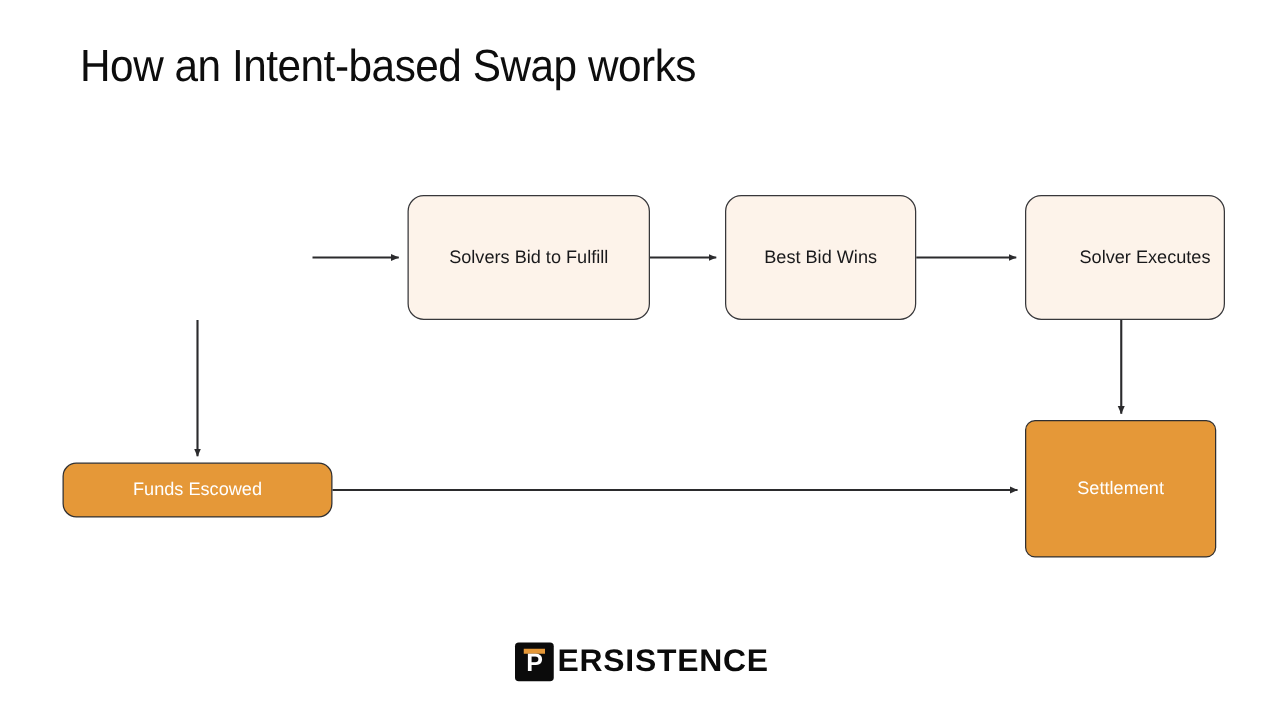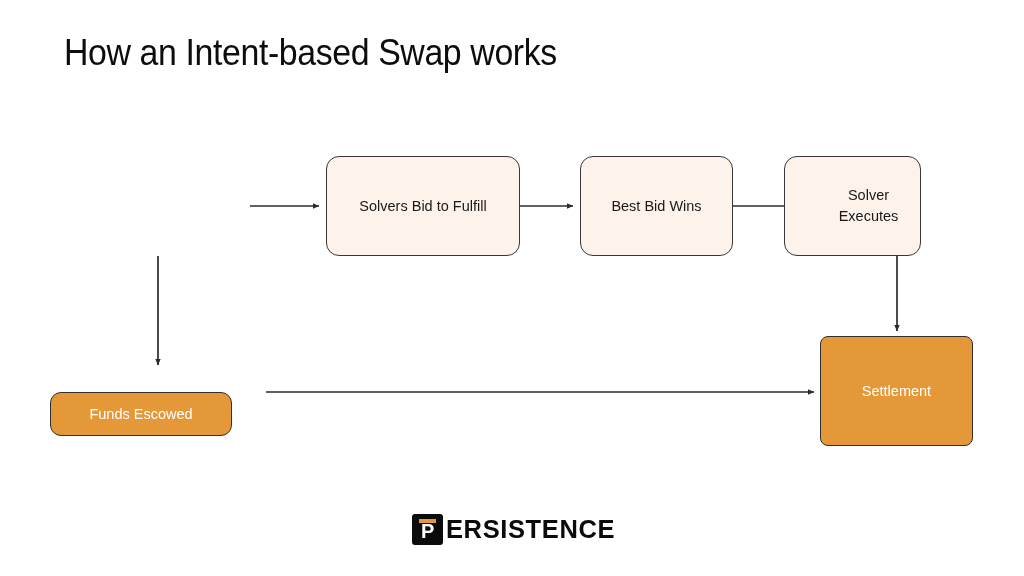--- a/index.html
+++ b/index.html
@@ -67,24 +67,24 @@
   .node.accent {
     background: #e59838;
     border: 1.6px solid #2f2f31;
     color: #ffffff;
     font-size: 14.5px;
   }
 
   #node-user-intent     { left: 65px;  top: 156px; width: 185px; height: 100px; }
   #node-solvers-bid     { left: 326px; top: 156px; width: 194px; height: 100px; }
   #node-best-bid        { left: 580px; top: 156px; width: 153px; height: 100px; }
-  #node-solver-executes { left: 784px; top: 156px; width: 137px; height: 100px; padding-left: 32px; }
+  #node-solver-executes { left: 820px; top: 156px; width: 160px; height: 100px; padding-left: 32px; }
 
   #node-funds-escowed {
-    left: 50px;  top: 392px; width: 182px; height: 44px;
+    left: 50px;  top: 370px; width: 216px; height: 44px;
     border-radius: 11px;
   }
   #node-settlement {
     left: 820px; top: 336px; width: 153px; height: 110px;
     border-radius: 8px;
   }
 
   .node-label { display: block; }
 
   

